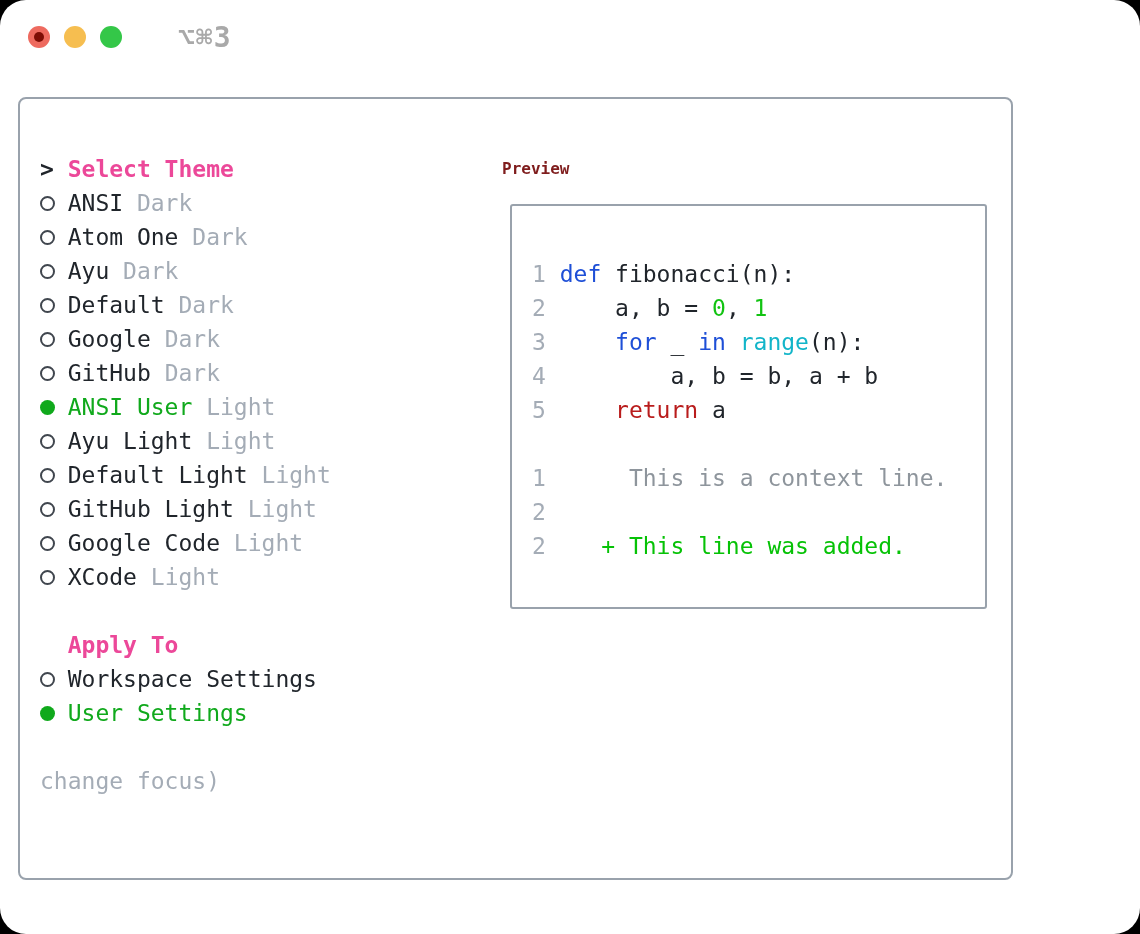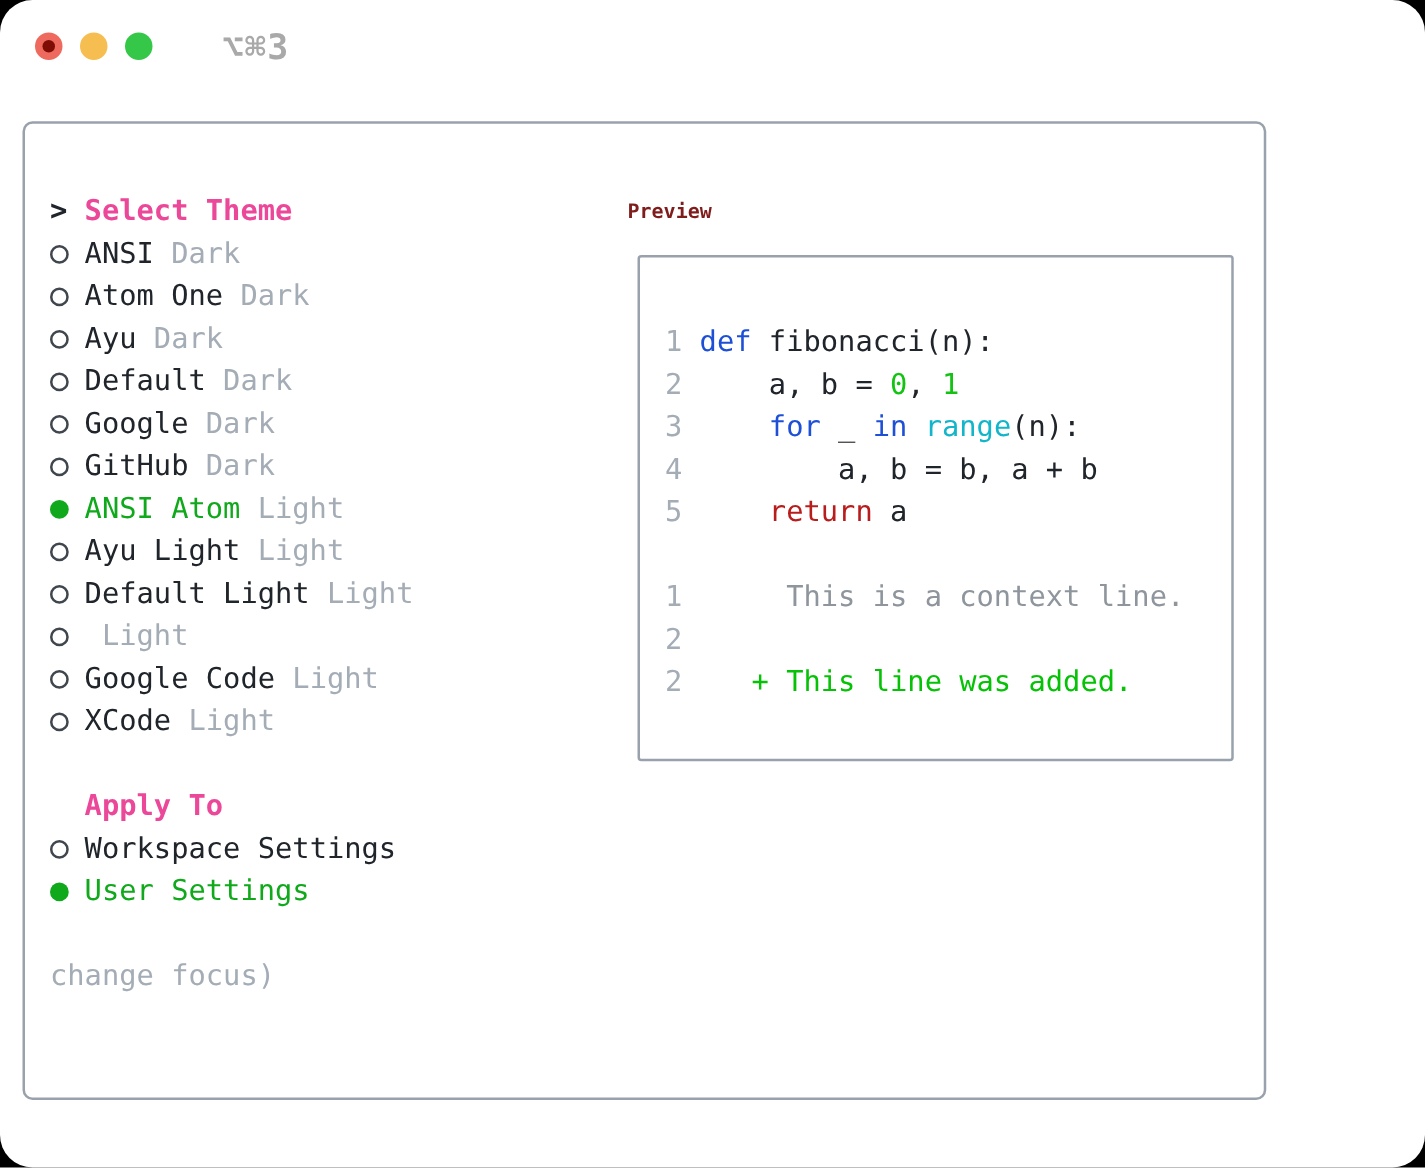--- a/index.html
+++ b/index.html
@@ -65,24 +65,24 @@
       <div class="row">
         <span class="marker prompt">&gt;</span><span class="heading">Select Theme</span>
       </div>
       <div id="theme-rows">
           <div class="row"><span class="marker"><span class="radio"></span></span><span class="t-name">ANSI</span><span class="t-variant">Dark</span></div>
           <div class="row"><span class="marker"><span class="radio"></span></span><span class="t-name">Atom One</span><span class="t-variant">Dark</span></div>
           <div class="row"><span class="marker"><span class="radio"></span></span><span class="t-name">Ayu</span><span class="t-variant">Dark</span></div>
           <div class="row"><span class="marker"><span class="radio"></span></span><span class="t-name">Default</span><span class="t-variant">Dark</span></div>
           <div class="row"><span class="marker"><span class="radio"></span></span><span class="t-name">Google</span><span class="t-variant">Dark</span></div>
           <div class="row"><span class="marker"><span class="radio"></span></span><span class="t-name">GitHub</span><span class="t-variant">Dark</span></div>
-          <div class="row"><span class="marker"><span class="radio sel"></span></span><span class="t-name sel">ANSI Atom</span><span class="t-variant">Light</span></div>
+          <div class="row"><span class="marker"><span class="radio sel"></span></span><span class="t-name sel">ANSI User</span><span class="t-variant">Light</span></div>
           <div class="row"><span class="marker"><span class="radio"></span></span><span class="t-name">Ayu Light</span><span class="t-variant">Light</span></div>
           <div class="row"><span class="marker"><span class="radio"></span></span><span class="t-name">Default Light</span><span class="t-variant">Light</span></div>
-          <div class="row"><span class="marker"><span class="radio"></span></span><span class="t-variant">Light</span></div>
+          <div class="row"><span class="marker"><span class="radio"></span></span><span class="t-name">GitHub Light</span><span class="t-variant">Light</span></div>
           <div class="row"><span class="marker"><span class="radio"></span></span><span class="t-name">Google Code</span><span class="t-variant">Light</span></div>
           <div class="row"><span class="marker"><span class="radio"></span></span><span class="t-name">XCode</span><span class="t-variant">Light</span></div>
         </div>
       <div class="row blank"></div>
       <div class="row">
         <span class="marker"></span><span class="heading">Apply To</span>
       </div>
       <div id="apply-rows">
           <div class="row"><span class="marker"><span class="radio"></span></span><span class="t-name">Workspace Settings</span></div>
           <div class="row"><span class="marker"><span class="radio sel"></span></span><span class="t-name sel">User Settings</span></div>

